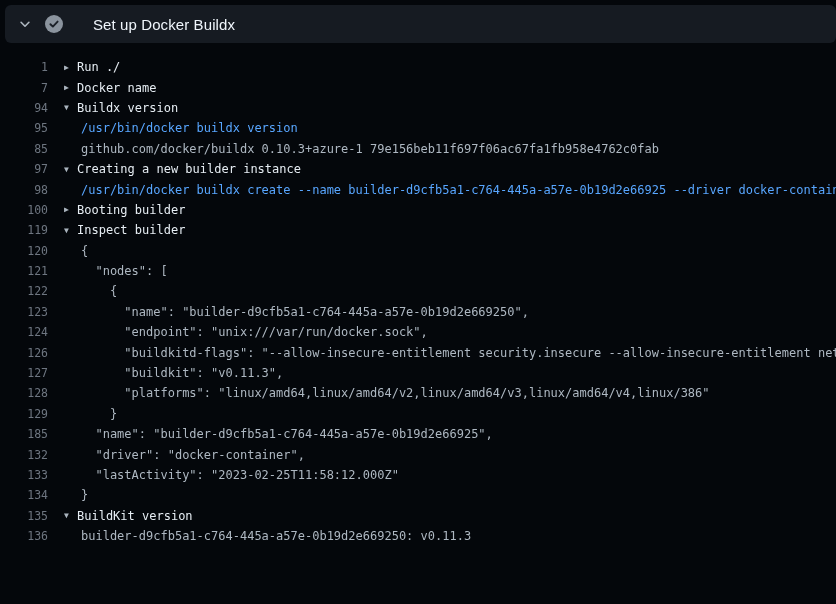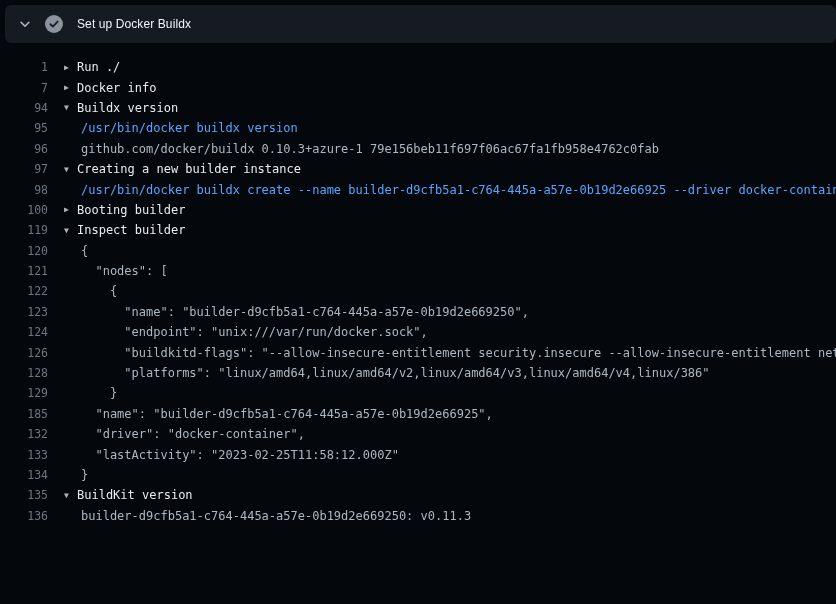--- a/index.html
+++ b/index.html
@@ -19,23 +19,23 @@
     border-radius: 6px;
     display: flex;
     align-items: center;
     padding: 0 12px 0 13px;
     box-sizing: border-box;
     cursor: pointer;
   }
   .chevron { flex: 0 0 auto; display: flex; }
   .status-icon { flex: 0 0 auto; margin-left: 13px; display: flex; }
   .step-title {
-    margin-left: 14px;
+    margin-left: 30px;
     color: #f0f6fc;
-    font-size: 12px;
+    font-size: 15px;
     font-weight: 500;
     letter-spacing: 0.1px;
   }
 
   
   .log {
     padding-top: 14px;
     font-family: "DejaVu Sans Mono", "Liberation Mono", monospace;
     font-size: 12px;
   }
@@ -92,42 +92,42 @@
     <span class="body">
       <span class="marker">▶</span>
       <span class="text">Run ./</span>
     </span>
   </div>
 
   <div class="line group">
     <span class="num">7</span>
     <span class="body">
       <span class="marker">▶</span>
-      <span class="text">Docker info</span>
+      <span class="text">Docker name</span>
     </span>
   </div>
 
   <div class="line group">
     <span class="num">94</span>
     <span class="body">
       <span class="marker">▼</span>
       <span class="text">Buildx version</span>
     </span>
   </div>
 
   <div class="line command">
     <span class="num">95</span>
     <span class="body">
       
       <span class="text">/usr/bin/docker buildx version</span>
     </span>
   </div>
 
   <div class="line output">
-    <span class="num">96</span>
+    <span class="num">85</span>
     <span class="body">
       
       <span class="text">github.com/docker/buildx 0.10.3+azure-1 79e156beb11f697f06ac67fa1fb958e4762c0fab</span>
     </span>
   </div>
 
   <div class="line group">
     <span class="num">97</span>
     <span class="body">
       <span class="marker">▼</span>
@@ -202,20 +202,27 @@
 
 
   <div class="line output">
     <span class="num">126</span>
     <span class="body">
       
       <span class="text">      "buildkitd-flags": "--allow-insecure-entitlement security.insecure --allow-insecure-entitlement network.host",</span>
     </span>
   </div>
 
+  <div class="line output">
+    <span class="num">127</span>
+    <span class="body">
+      
+      <span class="text">      "buildkit": "v0.11.3",</span>
+    </span>
+  </div>
 
   <div class="line output">
     <span class="num">128</span>
     <span class="body">
       
       <span class="text">      "platforms": "linux/amd64,linux/amd64/v2,linux/amd64/v3,linux/amd64/v4,linux/386"</span>
     </span>
   </div>
 
   <div class="line output">

